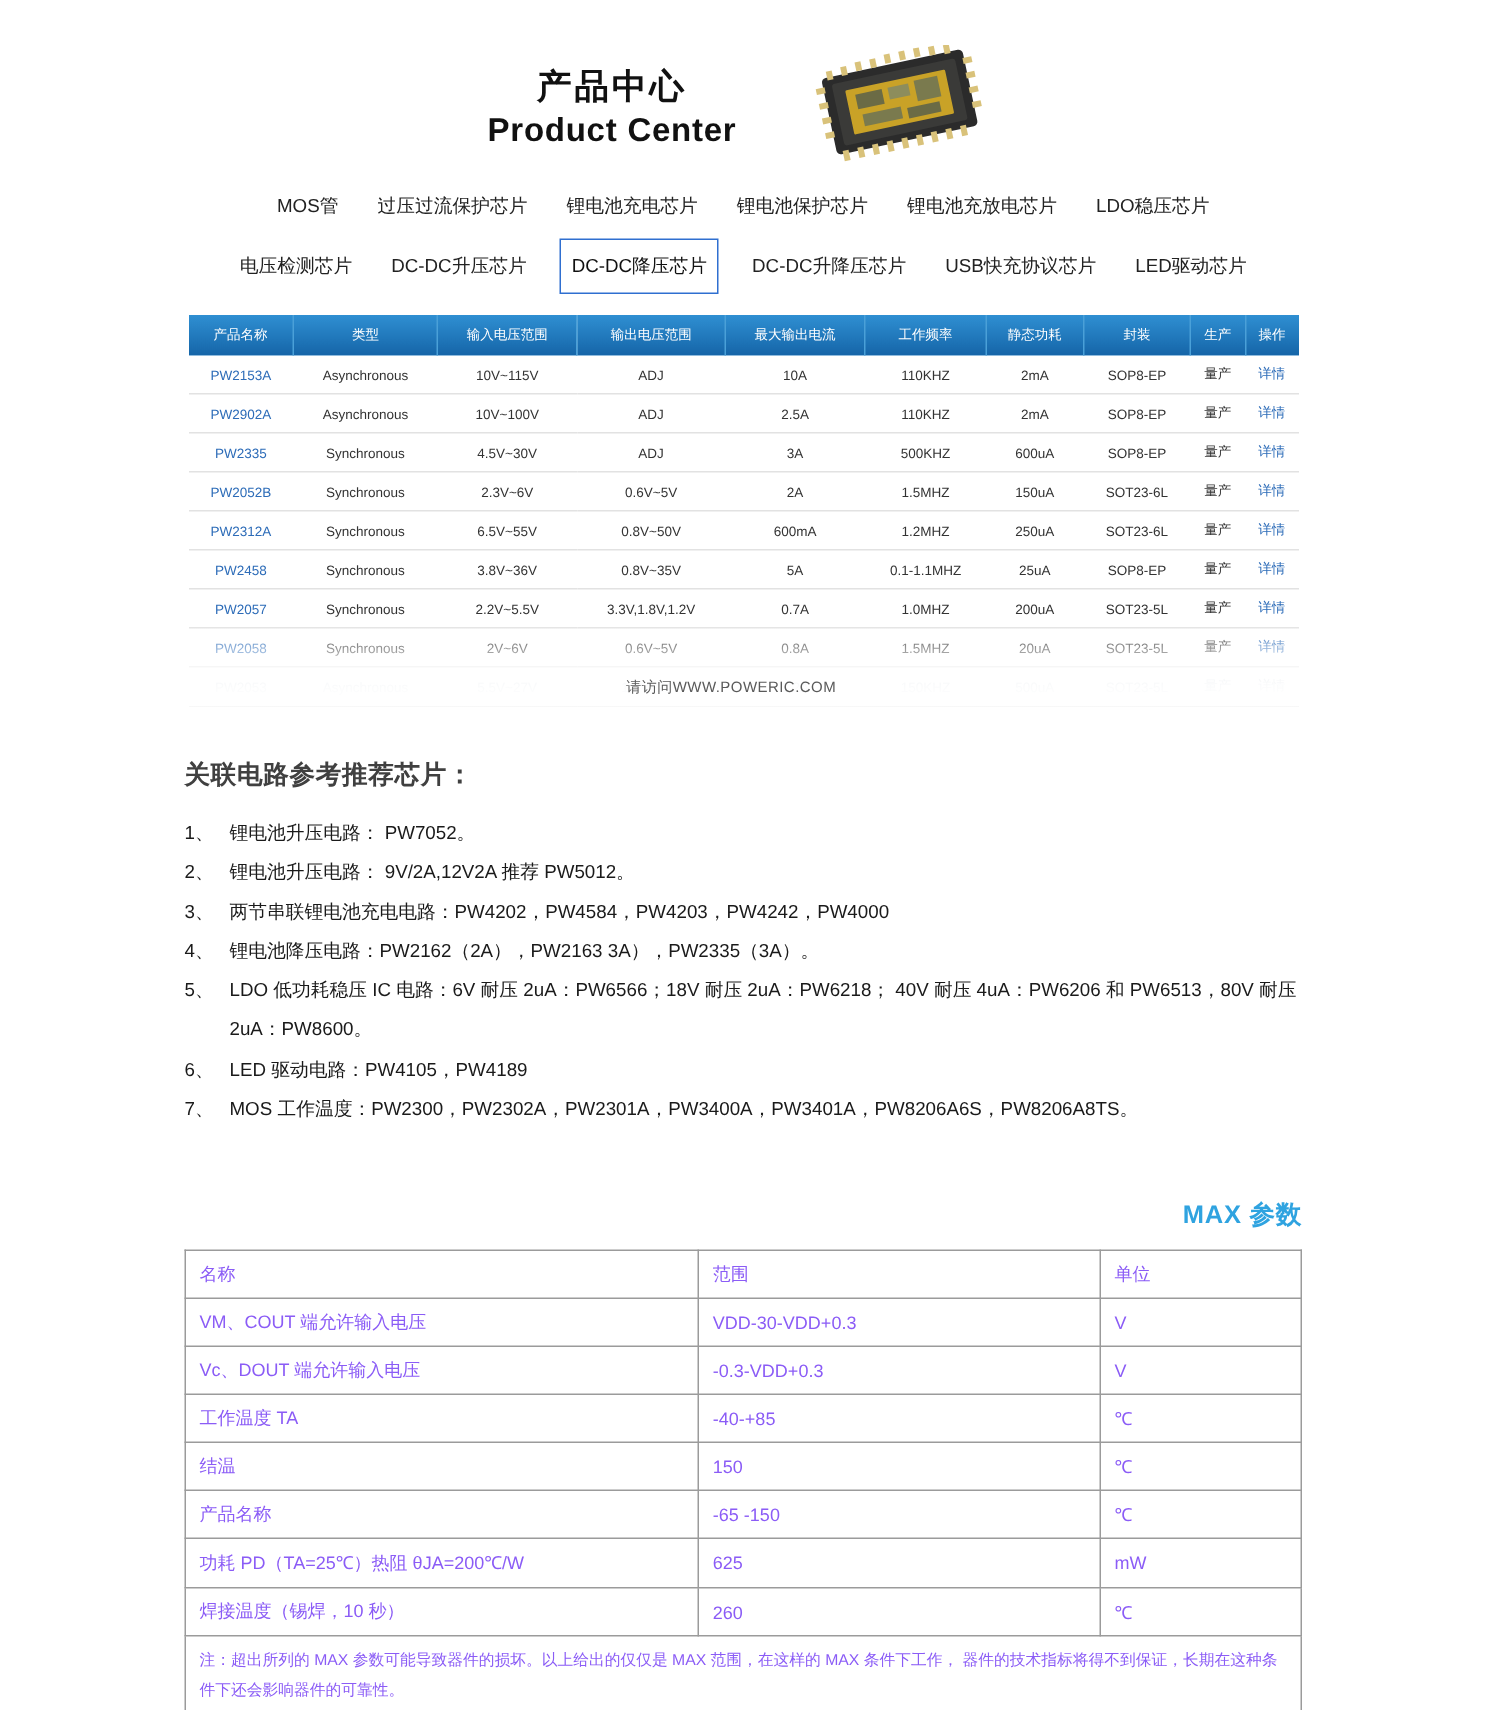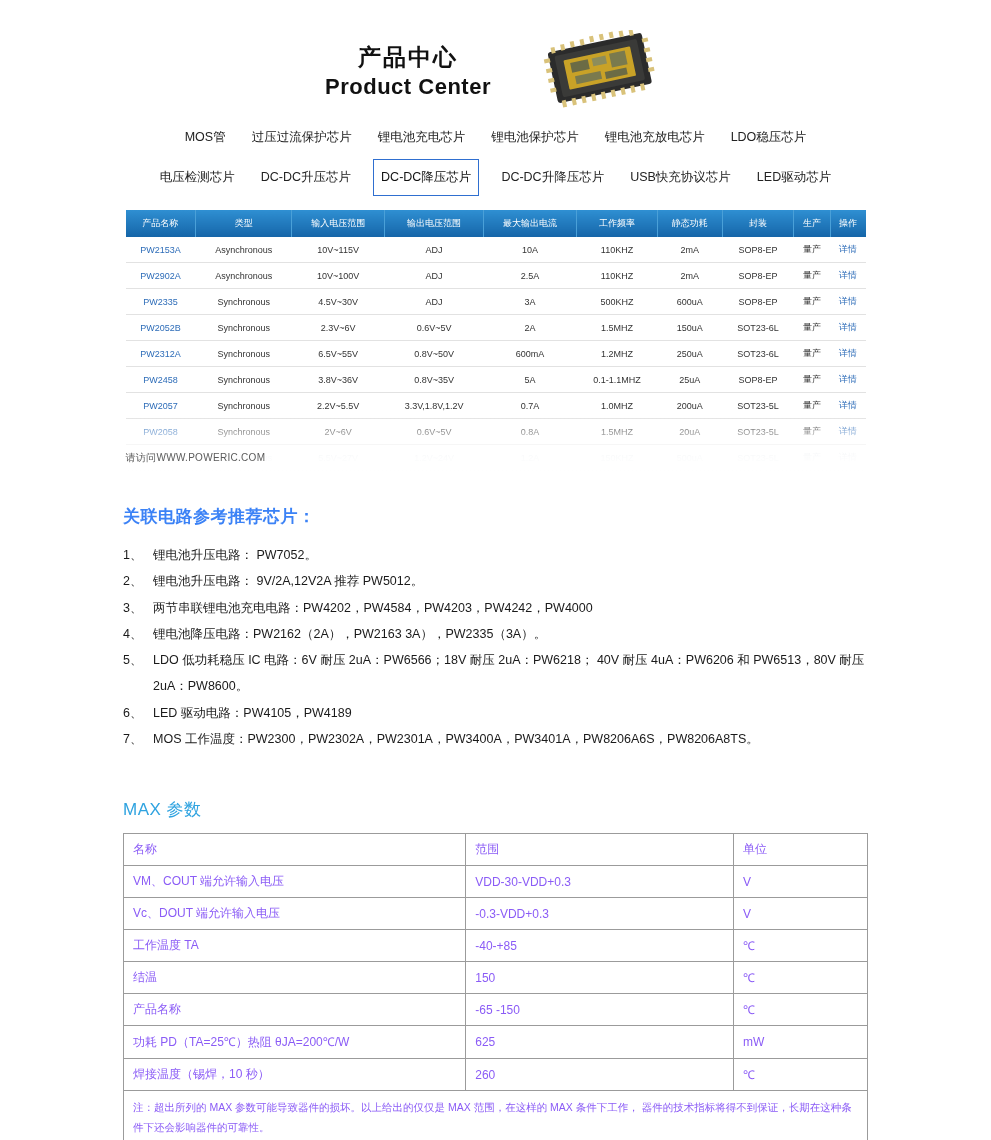--- a/index.html
+++ b/index.html
@@ -105,41 +105,43 @@
     position: absolute;
     left: 0; right: 0; bottom: 0;
     height: 56px;
     background: linear-gradient(rgba(255,255,255,0), rgba(255,255,255,0.55) 35%, rgba(255,255,255,0.93) 78%, #fff);
     pointer-events: none;
   }
   .watermark {
     position: absolute;
     left: 0; right: 16px;
     bottom: 6px;
+    text-align: center;
     font-size: 10px;
     color: #5a5a5a;
     letter-spacing: 0.3px;
   }
   .ghost-row td { color: #c9d2da !important; }
 
   
   .content { width: 745px; margin: 0 auto; }
   .sec-title-blue {
-    color: #3b82f6;
+    color: #404040;
     font-size: 17px;
     font-weight: bold;
     margin: 34px 0 14px 0;
     letter-spacing: 0.5px;
   }
   .sec-title-blue2 {
     color: #2fa3e0;
     font-size: 17px;
-    font-weight: normal;
+    font-weight: bold;
     margin: 46px 0 12px 0;
     letter-spacing: 0.5px;
+    text-align: right;
   }
   ol.reco {
     list-style: none;
     margin: 0; padding: 0;
     font-size: 12.5px;
     line-height: 2.1;
     color: #1a1a1a;
   }
   ol.reco li {
     display: flex;

